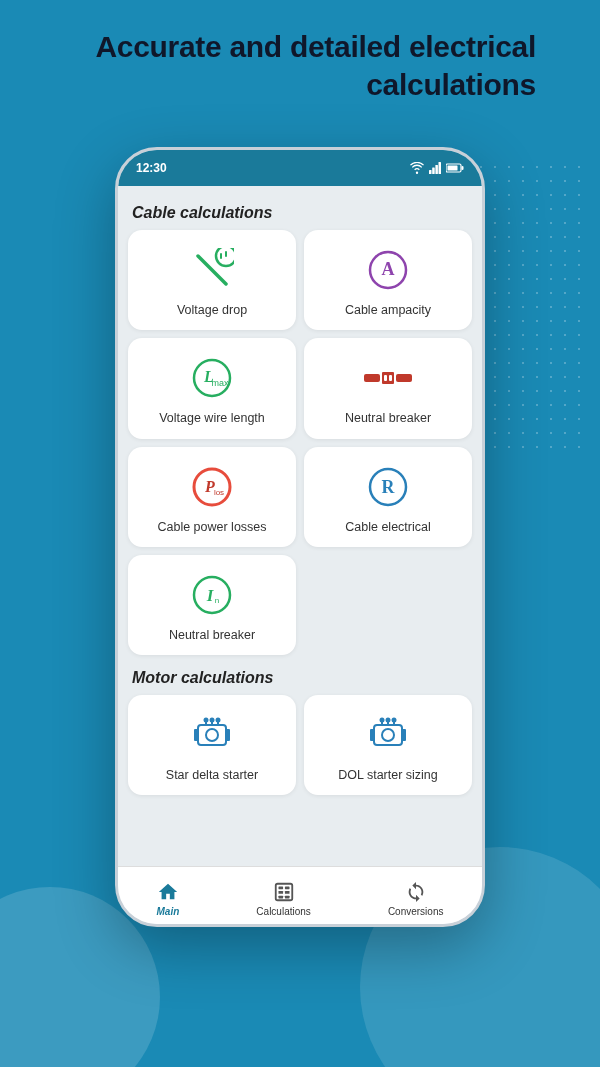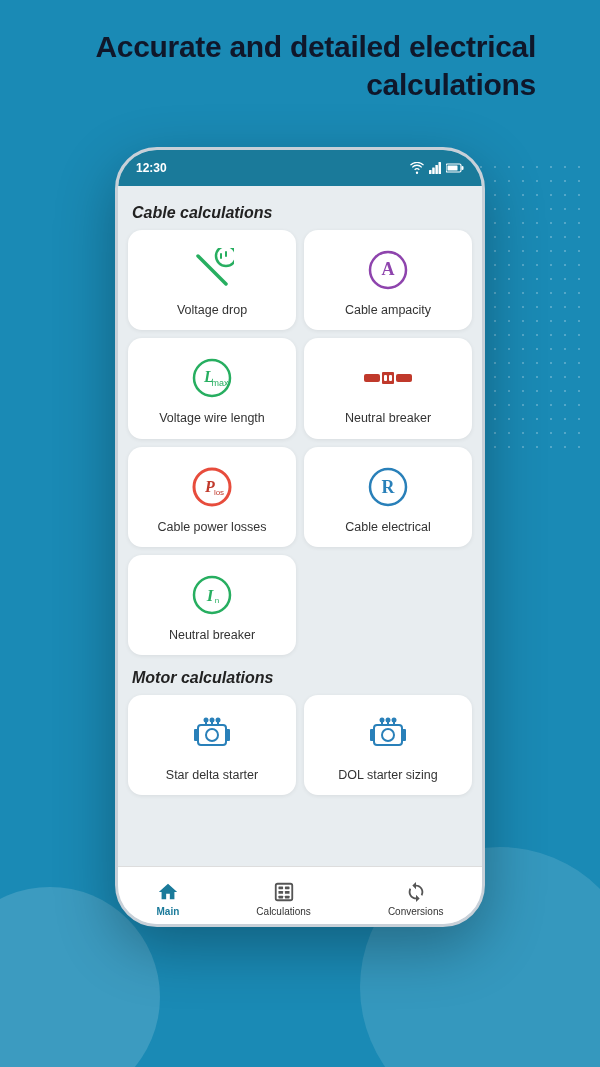--- a/index.html
+++ b/index.html
@@ -164,20 +164,21 @@
       width: 22px;
       height: 22px;
     }
     .nav-label {
       font-size: 10px;
       color: #333;
     }
     .nav-item.active .nav-label {
       color: #1a7a9a;
       font-weight: 600;
+      font-style: italic;
     }
     .nav-item.active svg path,
     .nav-item.active svg rect,
     .nav-item.active svg polygon {
       fill: #1a7a9a;
     }
 
     
     .phone-btn {
       position: absolute;

